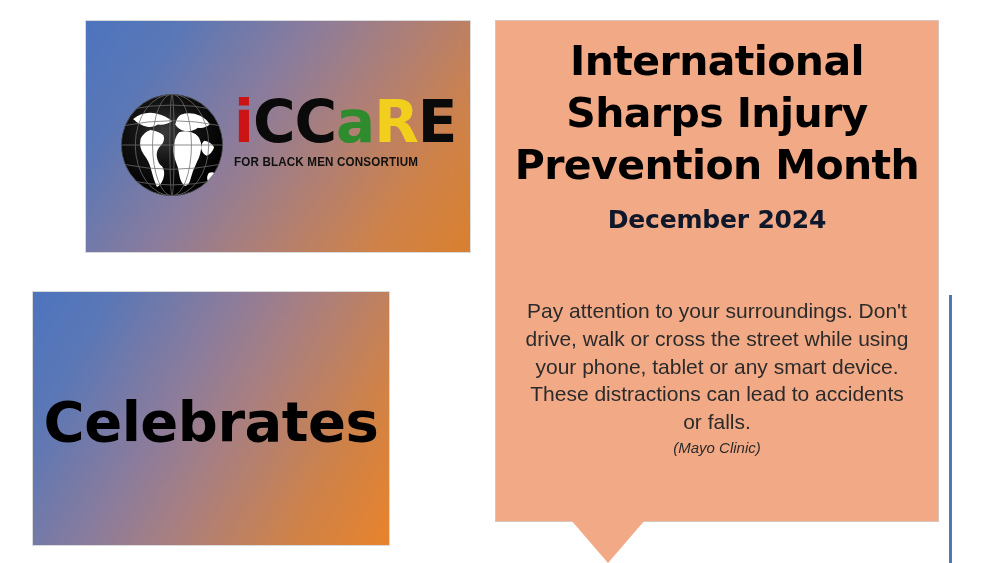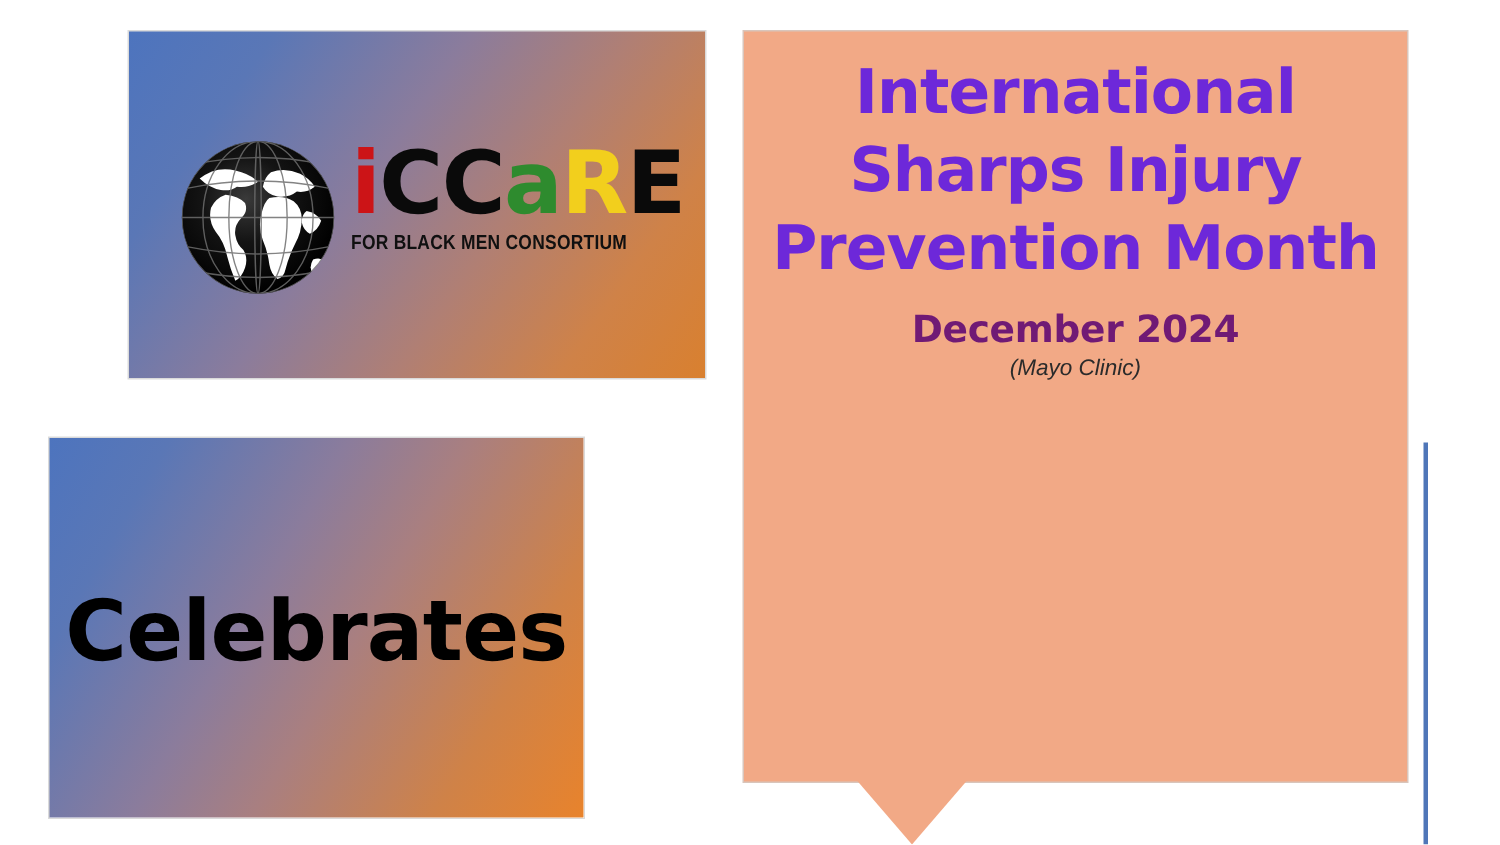--- a/index.html
+++ b/index.html
@@ -130,29 +130,29 @@
     bottom: 0;
     padding: 14px 8px 0 8px;
     box-sizing: border-box;
     text-align: center;
   }
   #headline {
     font-family: "DejaVu Sans", sans-serif;
     font-weight: bold;
     font-size: 41px;
     line-height: 1.27;
-    color: #6d28d9;
+    color: #000000;
     letter-spacing: -0.6px;
     margin: 0;
   }
   #subhead {
     font-family: "DejaVu Sans", sans-serif;
     font-weight: bold;
     font-size: 25px;
-    color: #701a75;
+    color: #0f172a;
     margin: 14px 0 0 0;
     letter-spacing: -0.2px;
   }
   #body-text {
     font-family: "Liberation Sans", sans-serif;
     font-size: 21px;
     line-height: 1.32;
     color: #2b2b2b;
     margin: 63px 16px 0 16px;
   }
@@ -224,18 +224,19 @@
 </div>
 
 <div id="celebrates-panel">
   <div id="celebrates-text">Celebrates</div>
 </div>
 
 <div id="bubble">
   <div id="bubble-inner">
     <h1 id="headline">International Sharps Injury Prevention Month</h1>
     <div id="subhead">December 2024</div>
+    <p id="body-text">Pay attention to your surroundings. Don't drive, walk or cross the street while using your phone, tablet or any smart device. These distractions can lead to accidents or falls.</p>
     <div id="attribution">(Mayo Clinic)</div>
   </div>
 </div>
 <div id="bubble-tail"></div>
 
 <div id="right-rule"></div>
 
 </body></html>

